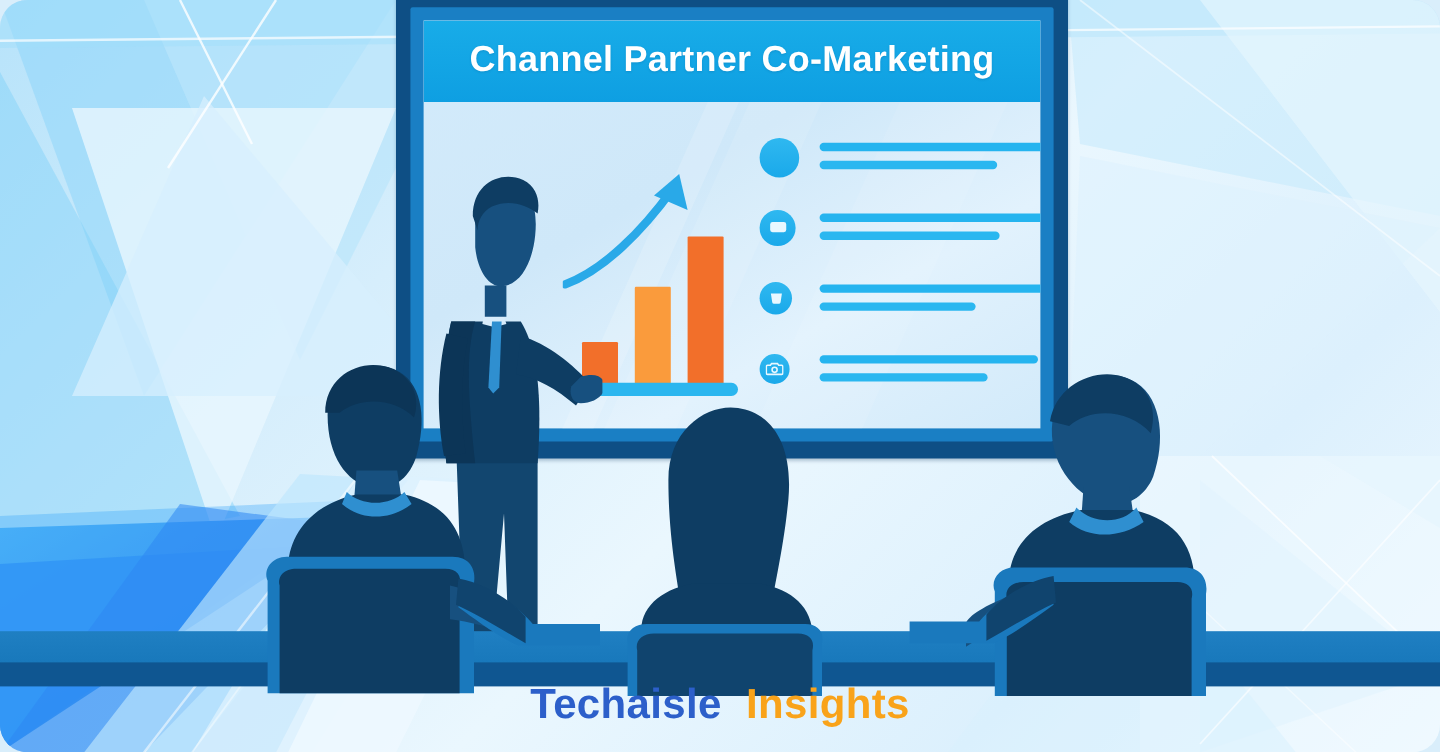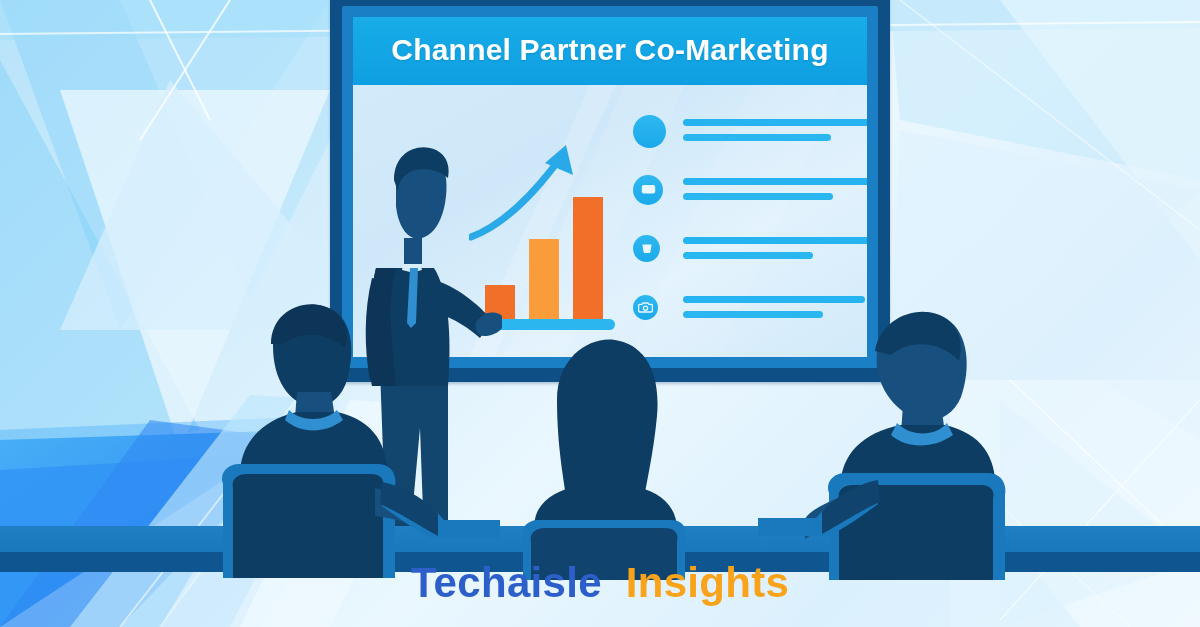--- a/index.html
+++ b/index.html
@@ -1,21 +1,21 @@
 <!DOCTYPE html>
 <html><head>
 <meta charset="utf-8">
 <style>
   html,body{margin:0;padding:0;}
   body{
     width:1200px;height:627px;overflow:hidden;
     font-family:"Liberation Sans", sans-serif;
     background:#d9eefb;
   }
-  #stage{position:relative;width:1200px;height:627px;overflow:hidden;background:#cfe9fa;}
+  #stage{position:relative;width:1200px;height:627px;overflow:hidden;background:#cfe9fa;border-radius:23px;}
 
   
   .bg-base{position:absolute;inset:0;
     background:linear-gradient(135deg,#b7e3fa 0%,#d6eefc 30%,#eaf7fe 55%,#dcf0fd 78%,#eef8fe 100%);}
 
   
   .screen-outer{position:absolute;left:330px;top:-6px;width:560px;height:388px;
     background:#0e4f85;border-radius:5px;box-shadow:0 2px 3px rgba(10,50,90,.25);}
   .screen-mid{position:absolute;left:12px;top:12px;right:12px;bottom:14px;background:#1a7fc4;border-radius:2px;}
   .screen-inner{position:absolute;left:11px;top:11px;right:11px;bottom:11px;
@@ -46,21 +46,21 @@
   
   .presenter{position:absolute;left:352px;top:118px;width:150px;height:430px;}
 
   
   .table-top{position:absolute;left:0;right:0;bottom:73px;height:28px;
     background:linear-gradient(180deg,#1f7fc2 0%,#1878bb 100%);}
   .table-front{position:absolute;left:0;right:0;bottom:55px;height:20px;background:#0f5691;}
 
   
   .brand{position:absolute;left:0;right:0;bottom:20px;text-align:center;
-    font-size:42px;font-weight:bold;letter-spacing:.3px;}
+    font-size:35px;font-weight:bold;letter-spacing:.3px;}
   .brand .b1{color:#2c5fca;}
   .brand .b2{color:#f9a31a;}
 </style>
 </head>
 <body>
 
 <div id="stage">
 
   <div class="bg-base"></div>
 

